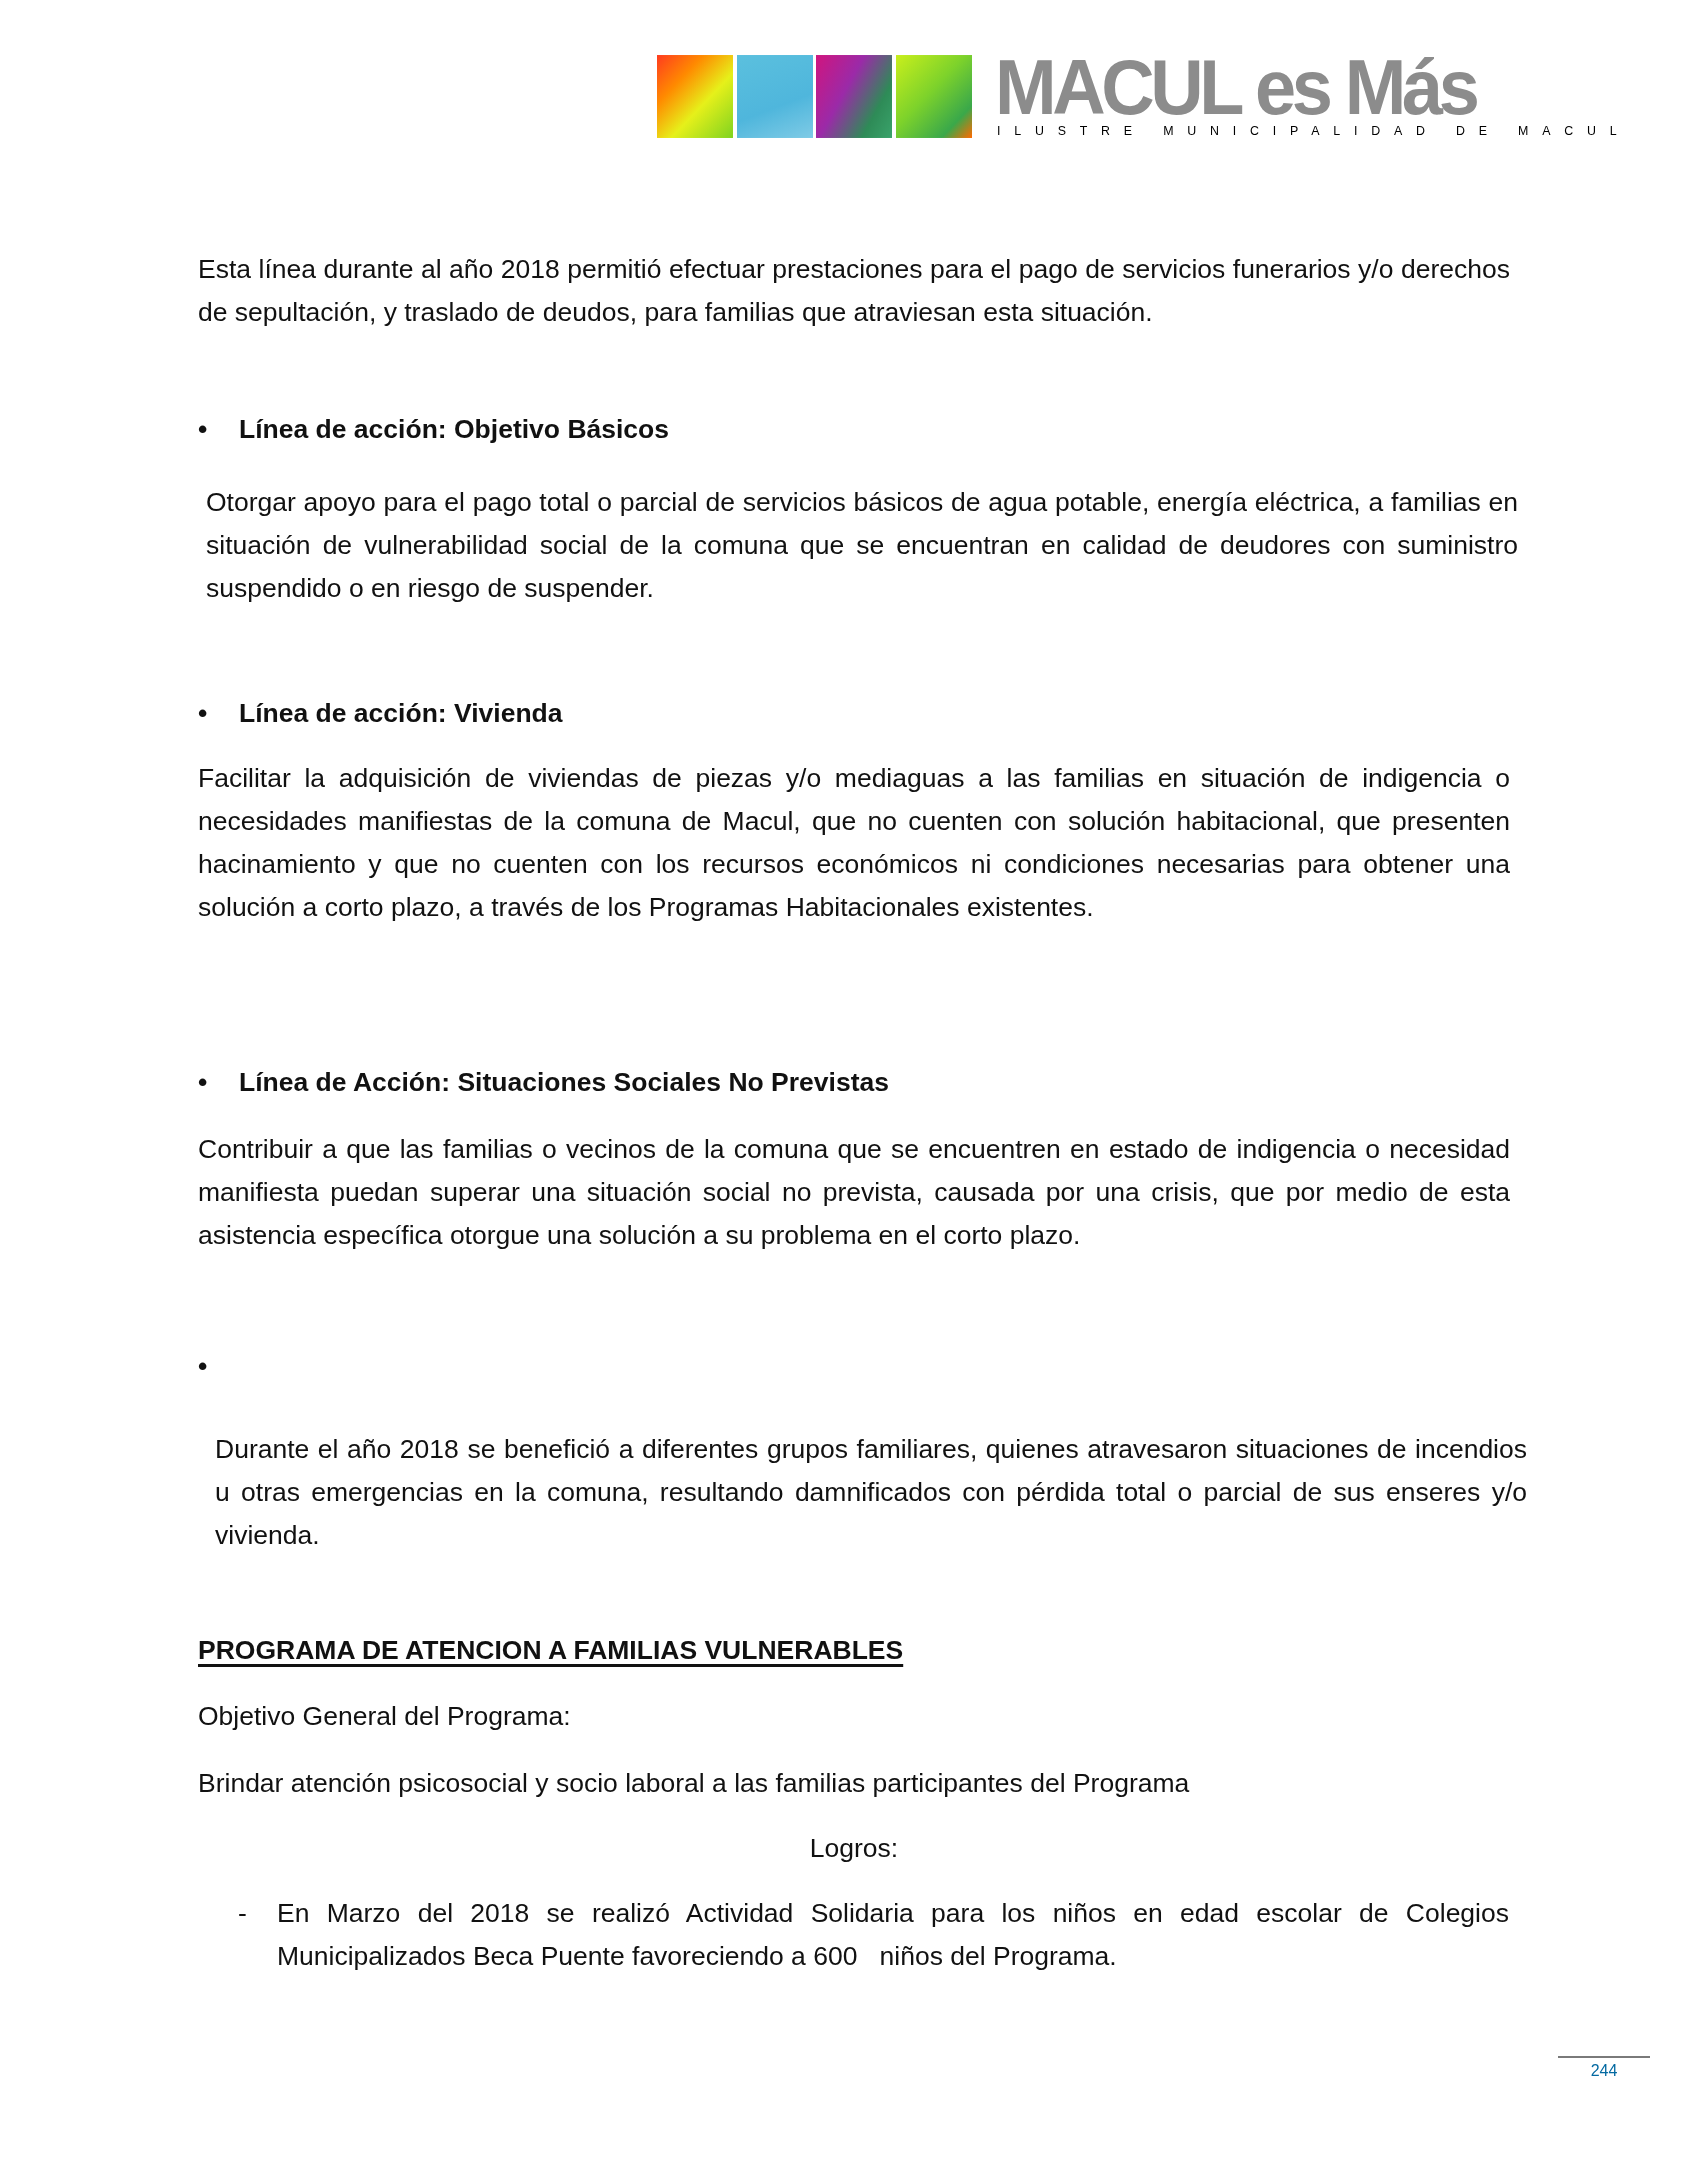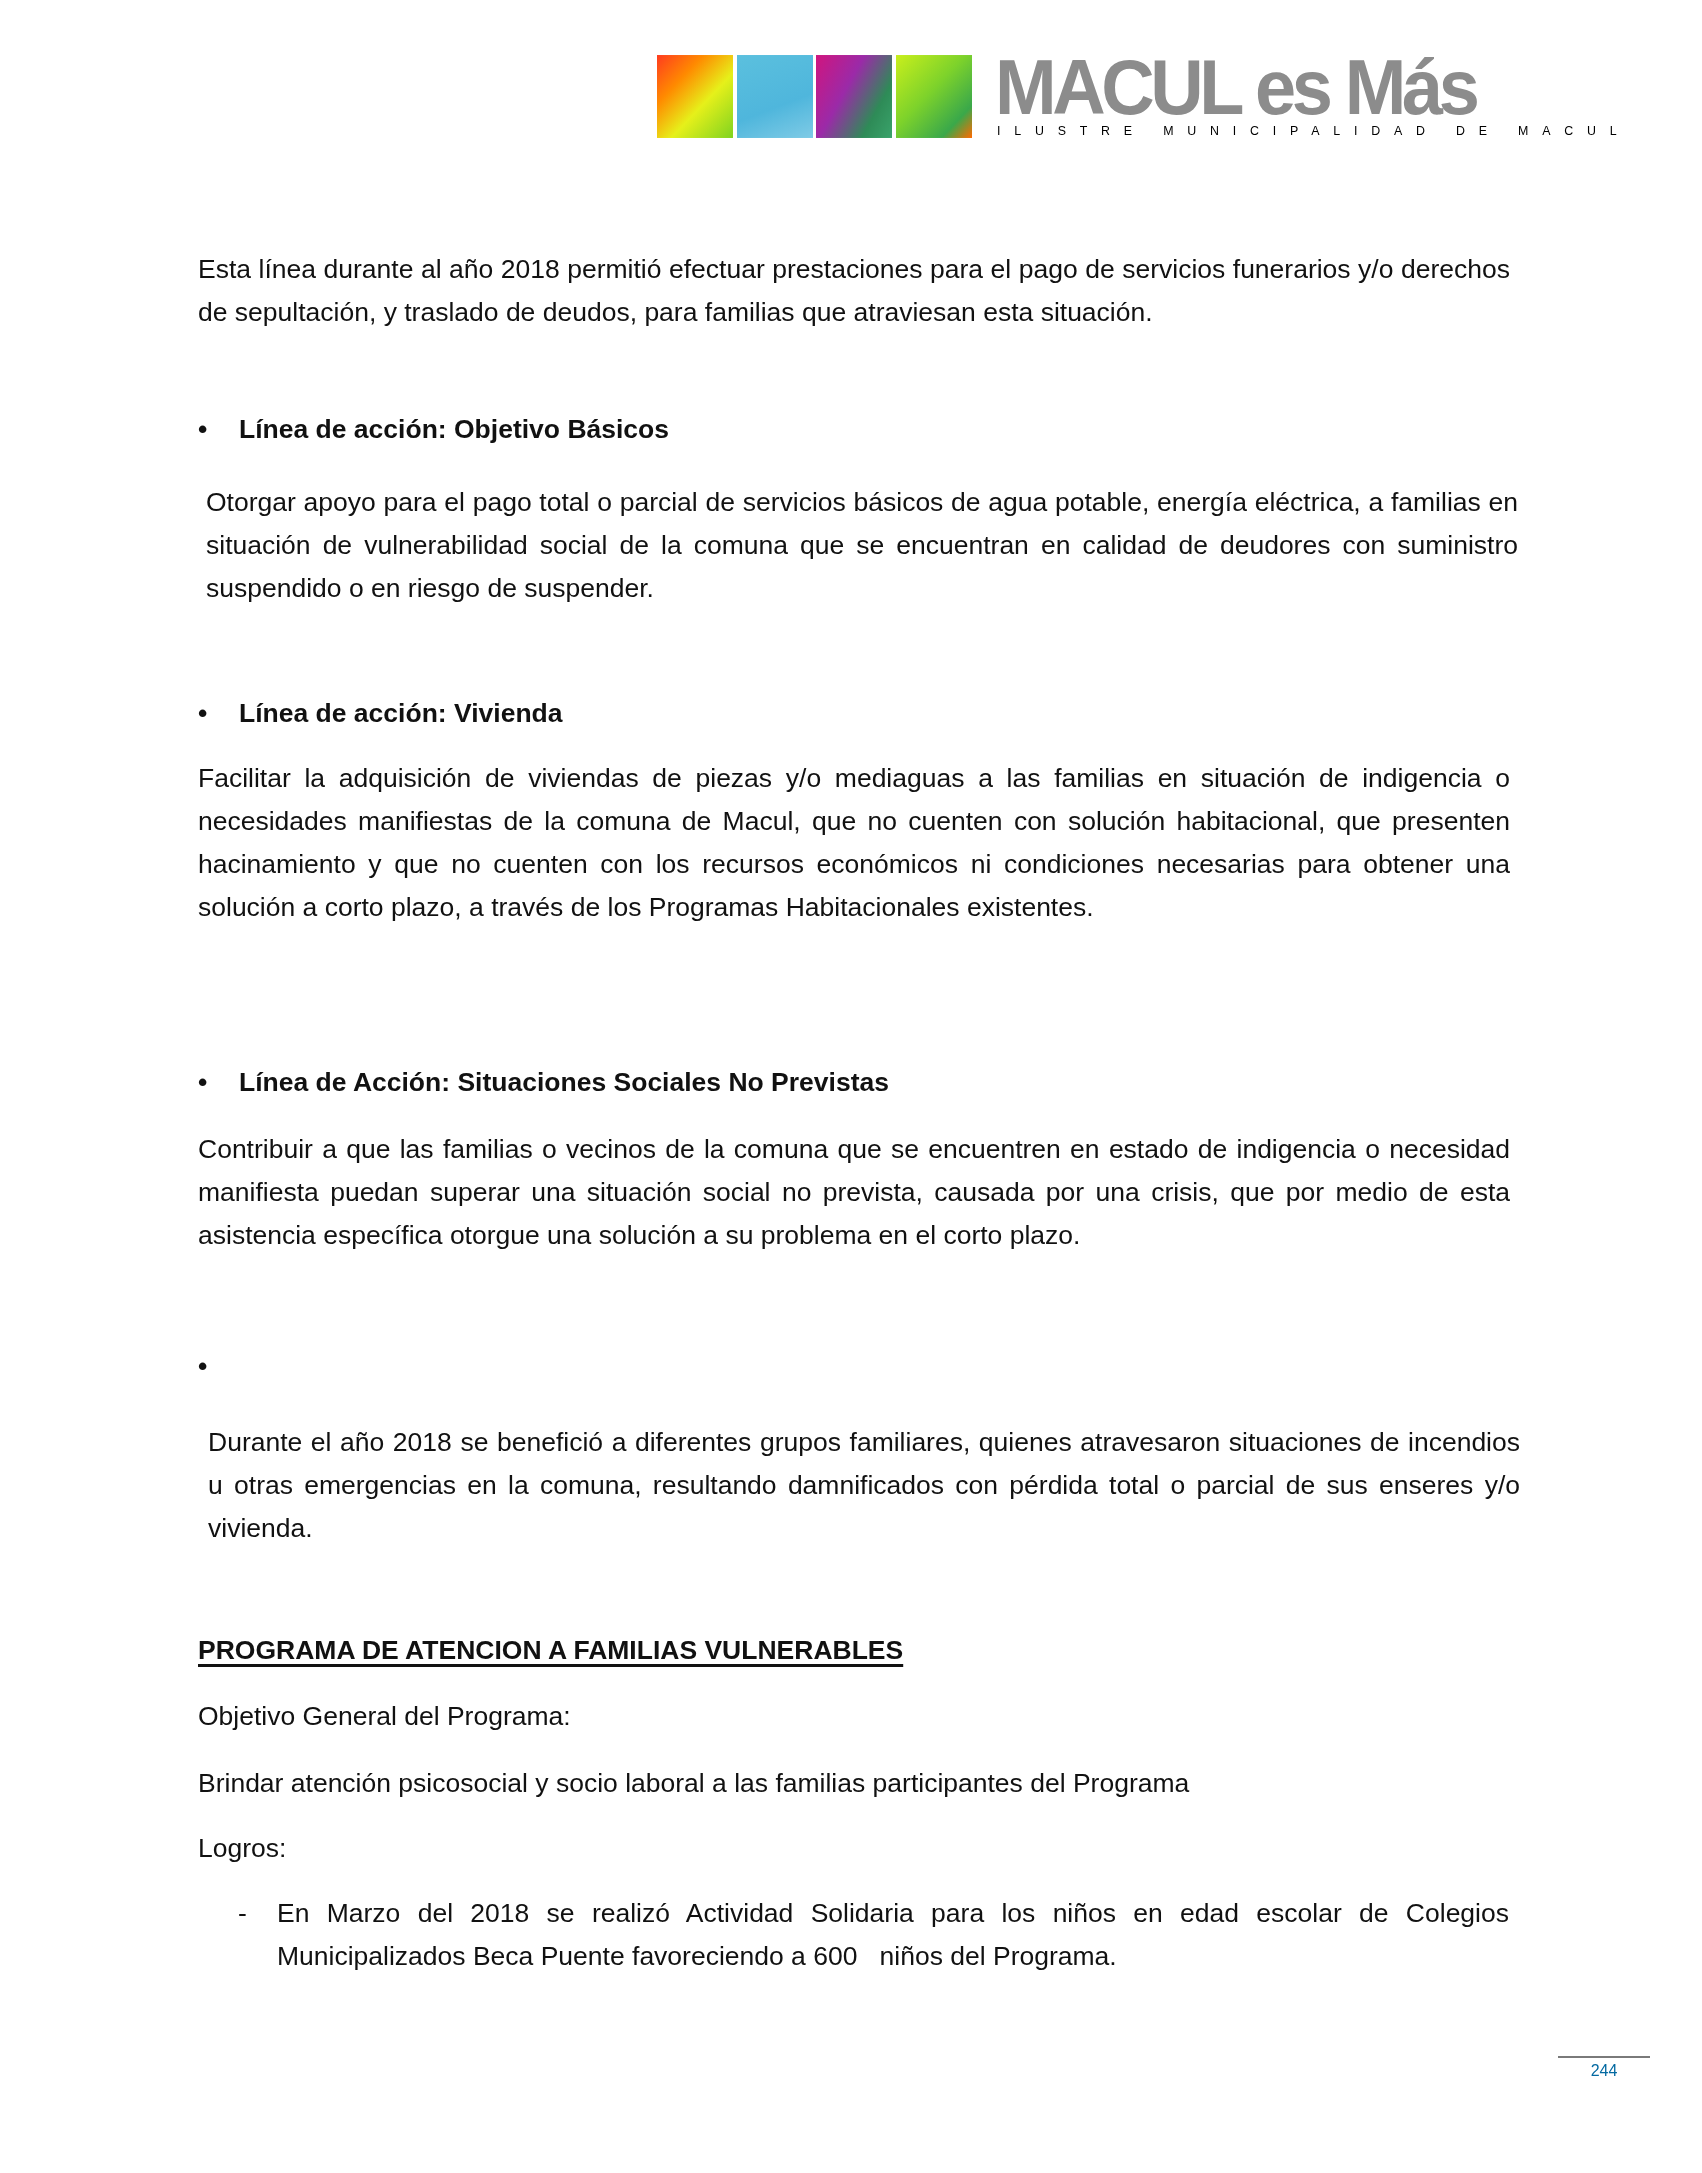--- a/index.html
+++ b/index.html
@@ -73,26 +73,26 @@
 
 <div class="bullet-row" style="top:1061px;">
   <span class="bullet-dot">•</span>
   <span class="bullet-label">Línea de Acción: Situaciones Sociales No Previstas</span>
 </div>
 <p class="txt just" style="top:1128px; margin:0;">Contribuir a que las familias o vecinos de la comuna que se encuentren en estado de indigencia o necesidad manifiesta puedan superar una situación social no prevista, causada por una crisis, que por medio de esta asistencia específica otorgue una solución a su problema en el corto plazo.</p>
 
 <div class="bullet-row" style="top:1345px;">
   <span class="bullet-dot">•</span>
 </div>
-<p class="txt just" style="top:1411px; margin:10px;">Durante el año 2018 se benefició a diferentes grupos familiares, quienes atravesaron situaciones de incendios u otras emergencias en la comuna, resultando damnificados con pérdida total o parcial de sus enseres y/o vivienda.</p>
+<p class="txt just" style="top:1411px; margin:17px;">Durante el año 2018 se benefició a diferentes grupos familiares, quienes atravesaron situaciones de incendios u otras emergencias en la comuna, resultando damnificados con pérdida total o parcial de sus enseres y/o vivienda.</p>
 
 <div class="txt section-title" style="top:1629px;">PROGRAMA DE ATENCION A FAMILIAS VULNERABLES</div>
 <div class="txt" style="top:1695px;">Objetivo General del Programa:</div>
 <div class="txt" style="top:1762px;">Brindar atención psicosocial y socio laboral a las familias participantes del Programa</div>
-<div class="txt" style="top:1827px;">Logros:</div>
+<div class="txt" style="top:1827px;text-align:center;">Logros:</div>
 
 <div class="list-item" style="top:1892px;">
   <span class="list-dash">-</span>
   <span class="list-text" style="white-space: pre-wrap;">En Marzo del 2018 se realizó Actividad Solidaria para los niños en edad escolar de Colegios Municipalizados Beca Puente favoreciendo a 600   niños del Programa.</span>
 </div>
 
 <div class="footer-rule"></div>
 <div class="page-num">244</div>
 
 

